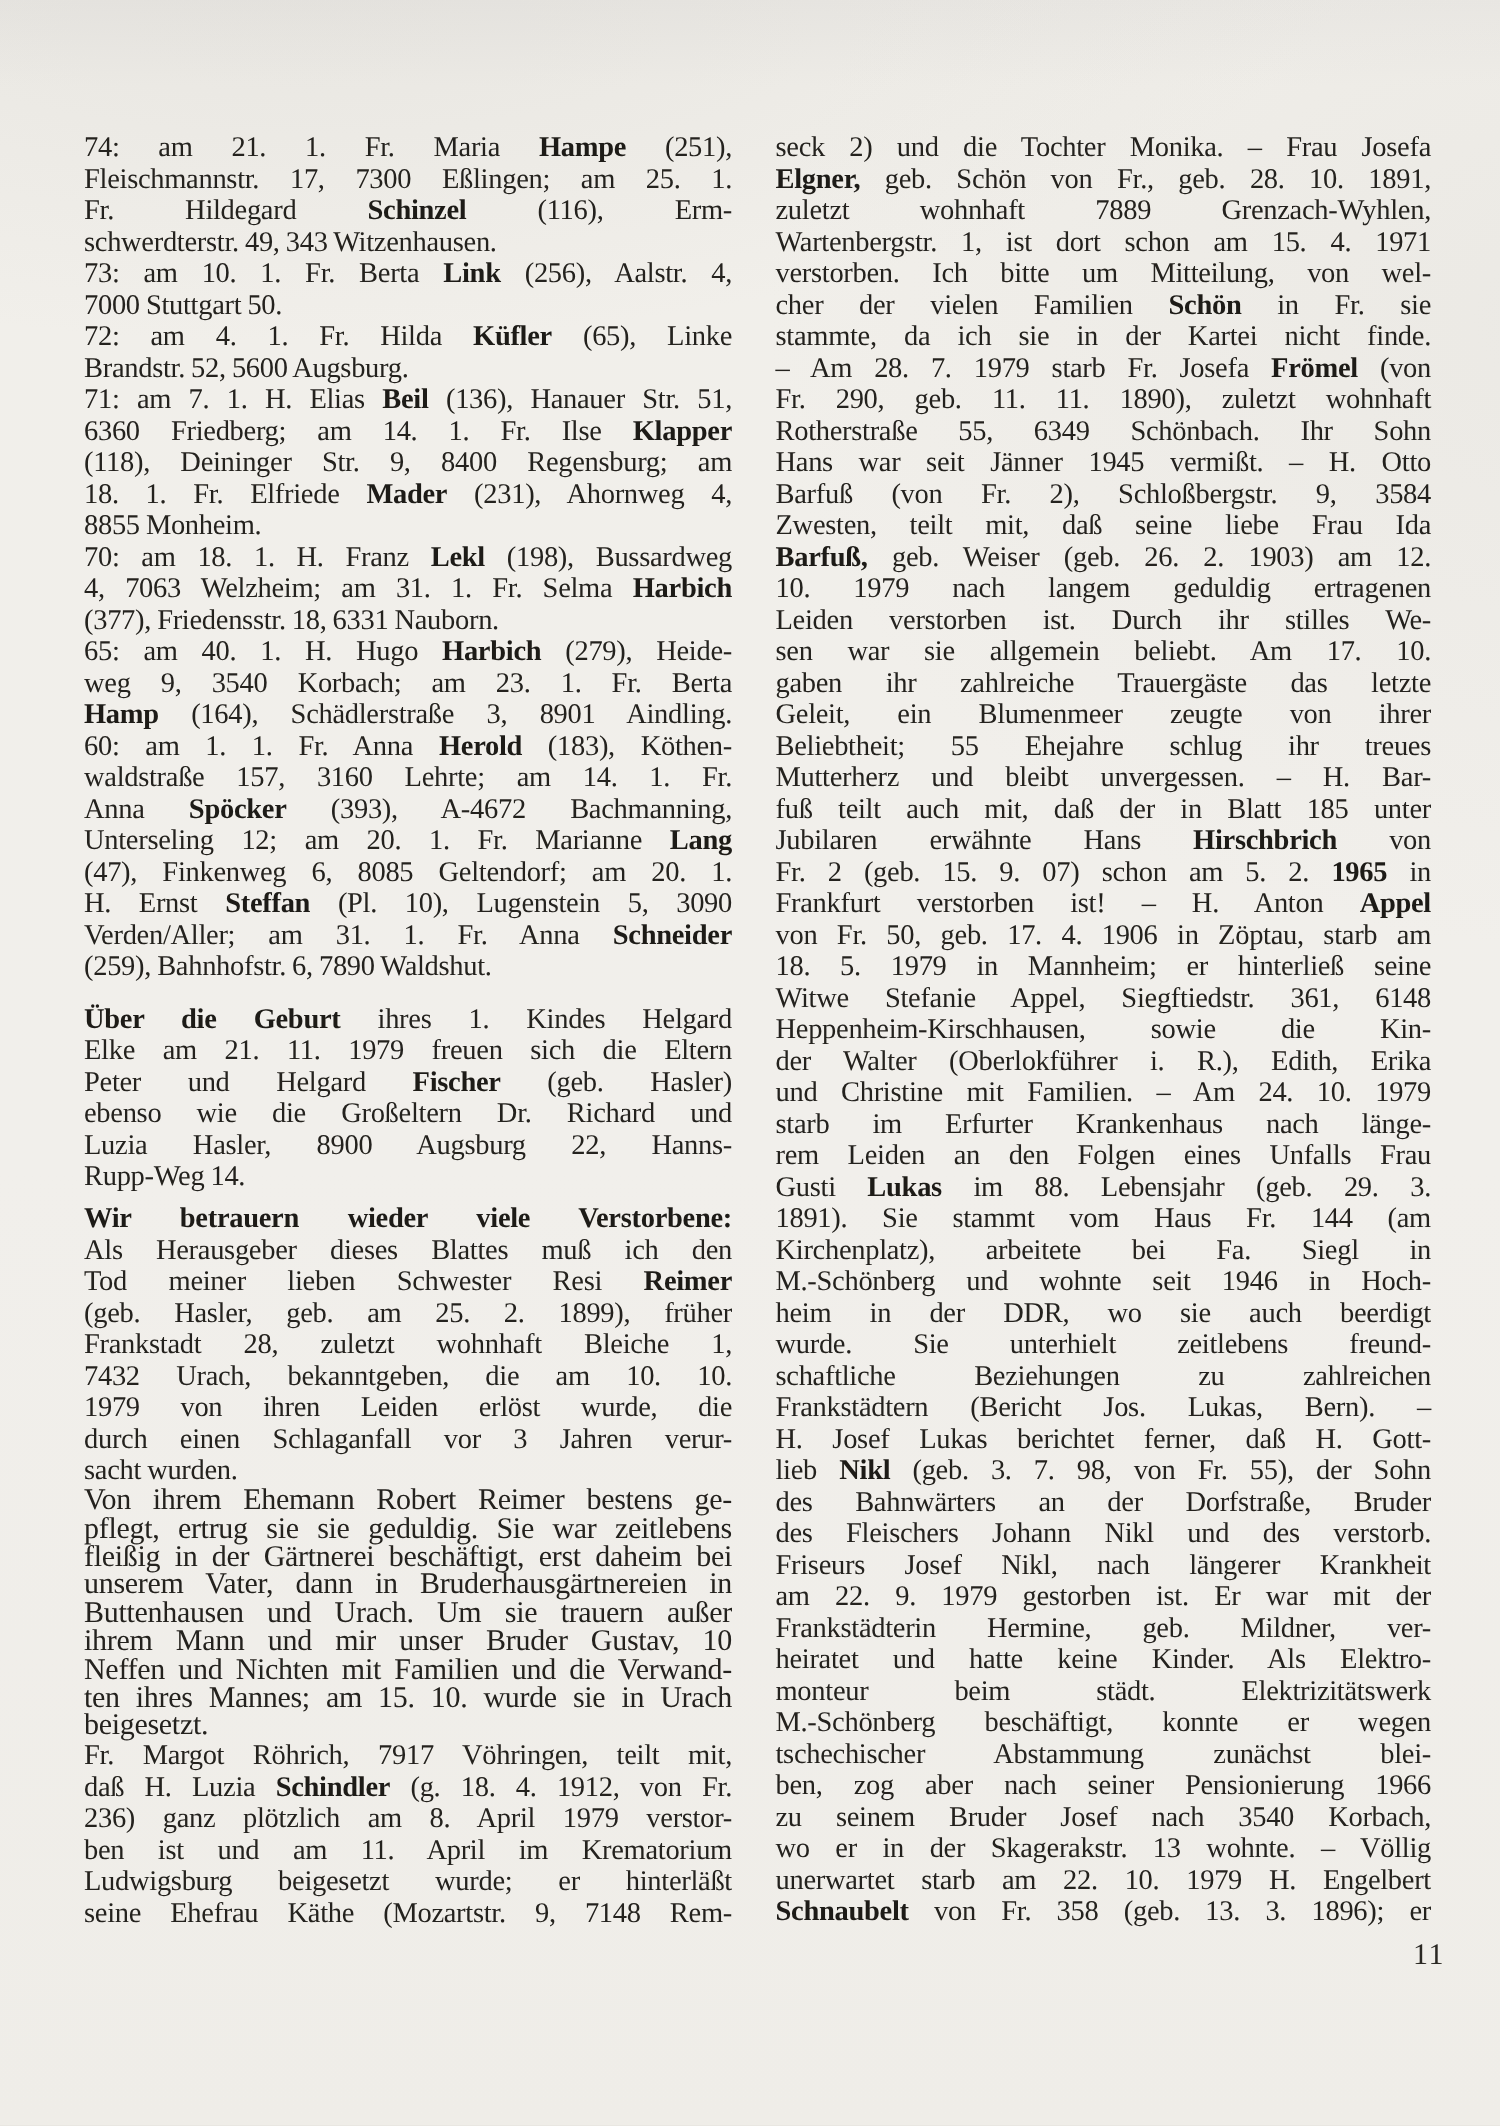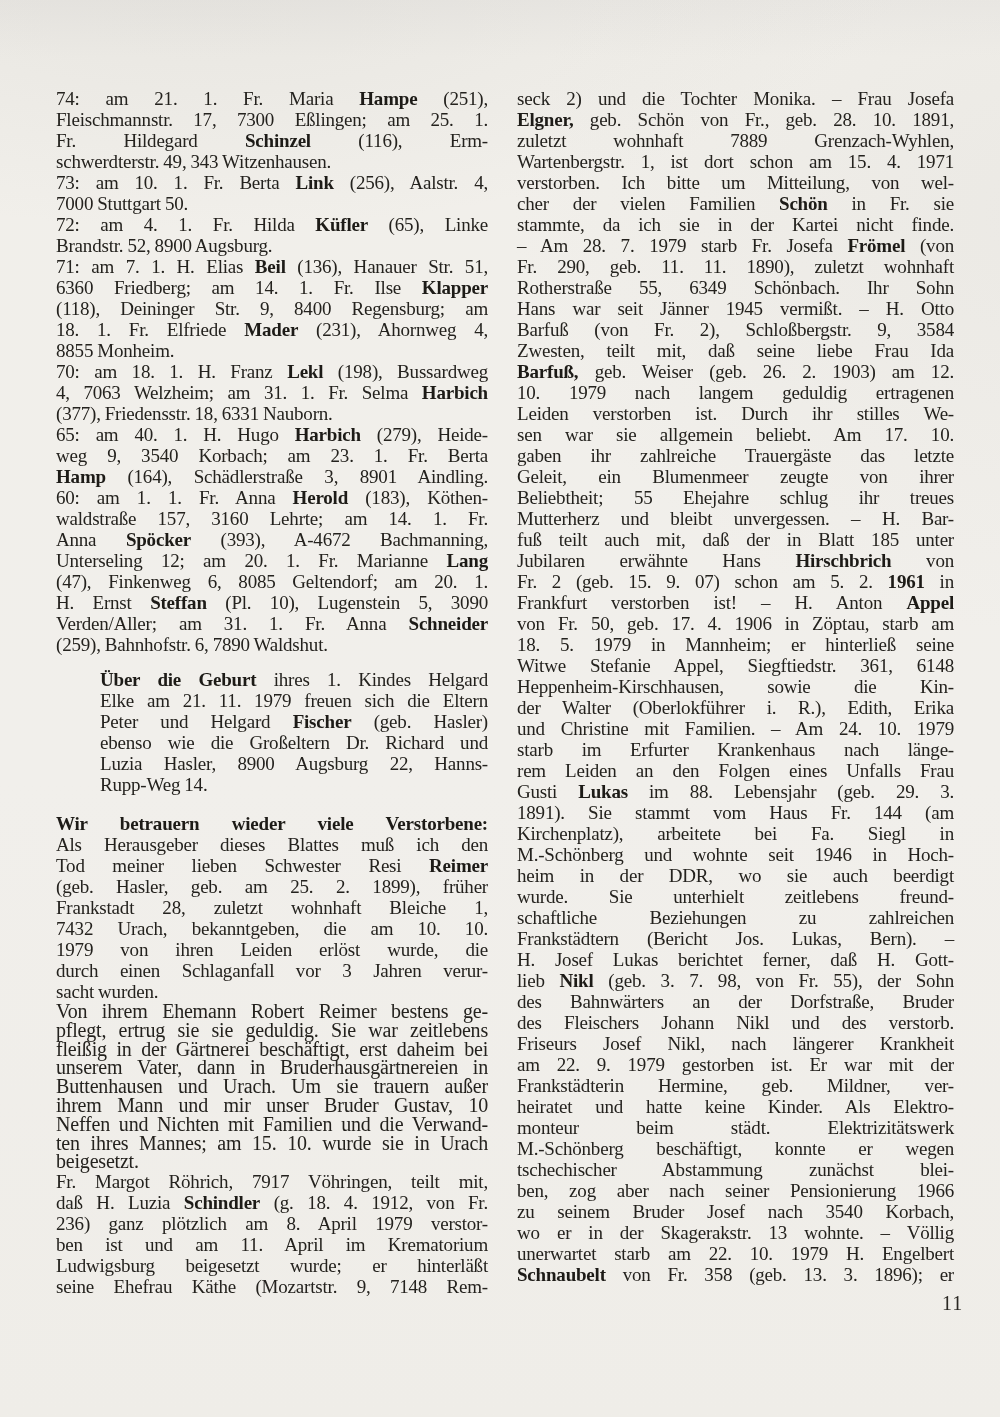--- a/index.html
+++ b/index.html
@@ -30,22 +30,22 @@
   .block {
     font-size: 19px;
     line-height: 21px;
     letter-spacing: -0.2px;
     word-spacing: -0.5px;
   }
   .block.small {
     font-size: 20px;
     line-height: 18.8px;
   }
-  .m-birth { margin-top: 14px; margin-left: 44px; }
-  .m-obit  { margin-top: 18px;  }
+  .m-birth { margin-top: 14px; }
+  .m-obit  { margin-top: 7px;  }
 
   .tline {
     text-align: justify;
     text-align-last: justify;
     text-justify: inter-word;
     white-space: normal;
   }
   .tline.noj {
     text-align: right;
     text-align-last: left;
@@ -67,21 +67,21 @@
 <div class="page">
   <div class="col col-left">
       <div class="block body">
         <div class="tline"><span>74: am 21. 1. Fr. Maria </span><span class="b">Hampe</span><span> (251),</span></div>
         <div class="tline"><span>Fleischmannstr. 17, 7300 Eßlingen; am 25. 1.</span></div>
         <div class="tline"><span>Fr. Hildegard </span><span class="b">Schinzel</span><span> (116), Erm-</span></div>
         <div class="tline noj"><span>schwerdterstr. 49, 343 Witzenhausen.</span></div>
         <div class="tline"><span>73: am 10. 1. Fr. Berta </span><span class="b">Link</span><span> (256), Aalstr. 4,</span></div>
         <div class="tline noj"><span>7000 Stuttgart 50.</span></div>
         <div class="tline"><span>72: am 4. 1. Fr. Hilda </span><span class="b">Küfler</span><span> (65), Linke</span></div>
-        <div class="tline noj"><span>Brandstr. 52, 8900 Augsburg.</span></div>
+        <div class="tline noj"><span>Brandstr. 52, 5600 Augsburg.</span></div>
         <div class="tline"><span>71: am 7. 1. H. Elias </span><span class="b">Beil</span><span> (136), Hanauer Str. 51,</span></div>
         <div class="tline"><span>6360 Friedberg; am 14. 1. Fr. Ilse </span><span class="b">Klapper</span></div>
         <div class="tline"><span>(118), Deininger Str. 9, 8400 Regensburg; am</span></div>
         <div class="tline"><span>18. 1. Fr. Elfriede </span><span class="b">Mader</span><span> (231), Ahornweg 4,</span></div>
         <div class="tline noj"><span>8855 Monheim.</span></div>
         <div class="tline"><span>70: am 18. 1. H. Franz </span><span class="b">Lekl</span><span> (198), Bussardweg</span></div>
         <div class="tline"><span>4, 7063 Welzheim; am 31. 1. Fr. Selma </span><span class="b">Harbich</span></div>
         <div class="tline noj"><span>(377), Friedensstr. 18, 6331 Nauborn.</span></div>
         <div class="tline"><span>65: am 40. 1. H. Hugo </span><span class="b">Harbich</span><span> (279), Heide-</span></div>
         <div class="tline"><span>weg 9, 3540 Korbach; am 23. 1. Fr. Berta</span></div>
@@ -152,21 +152,21 @@
         <div class="tline"><span class="b">Barfuß,</span><span> geb. Weiser (geb. 26. 2. 1903) am 12.</span></div>
         <div class="tline"><span>10. 1979 nach langem geduldig ertragenen</span></div>
         <div class="tline"><span>Leiden verstorben ist. Durch ihr stilles We-</span></div>
         <div class="tline"><span>sen war sie allgemein beliebt. Am 17. 10.</span></div>
         <div class="tline"><span>gaben ihr zahlreiche Trauergäste das letzte</span></div>
         <div class="tline"><span>Geleit, ein Blumenmeer zeugte von ihrer</span></div>
         <div class="tline"><span>Beliebtheit; 55 Ehejahre schlug ihr treues</span></div>
         <div class="tline"><span>Mutterherz und bleibt unvergessen. – H. Bar-</span></div>
         <div class="tline"><span>fuß teilt auch mit, daß der in Blatt 185 unter</span></div>
         <div class="tline"><span>Jubilaren erwähnte Hans </span><span class="b">Hirschbrich</span><span> von</span></div>
-        <div class="tline"><span>Fr. 2 (geb. 15. 9. 07) schon am 5. 2. </span><span class="b">1961</span><span> in</span></div>
+        <div class="tline"><span>Fr. 2 (geb. 15. 9. 07) schon am 5. 2. </span><span class="b">1965</span><span> in</span></div>
         <div class="tline"><span>Frankfurt verstorben ist! – H. Anton </span><span class="b">Appel</span></div>
         <div class="tline"><span>von Fr. 50, geb. 17. 4. 1906 in Zöptau, starb am</span></div>
         <div class="tline"><span>18. 5. 1979 in Mannheim; er hinterließ seine</span></div>
         <div class="tline"><span>Witwe Stefanie Appel, Siegftiedstr. 361, 6148</span></div>
         <div class="tline"><span>Heppenheim-Kirschhausen, sowie die Kin-</span></div>
         <div class="tline"><span>der Walter (Oberlokführer i. R.), Edith, Erika</span></div>
         <div class="tline"><span>und Christine mit Familien. – Am 24. 10. 1979</span></div>
         <div class="tline"><span>starb im Erfurter Krankenhaus nach länge-</span></div>
         <div class="tline"><span>rem Leiden an den Folgen eines Unfalls Frau</span></div>
         <div class="tline"><span>Gusti </span><span class="b">Lukas</span><span> im 88. Lebensjahr (geb. 29. 3.</span></div>

